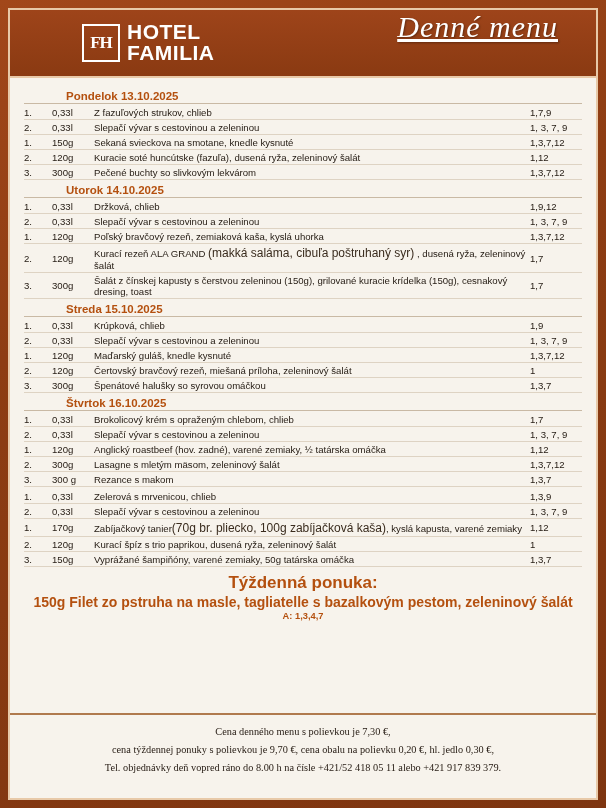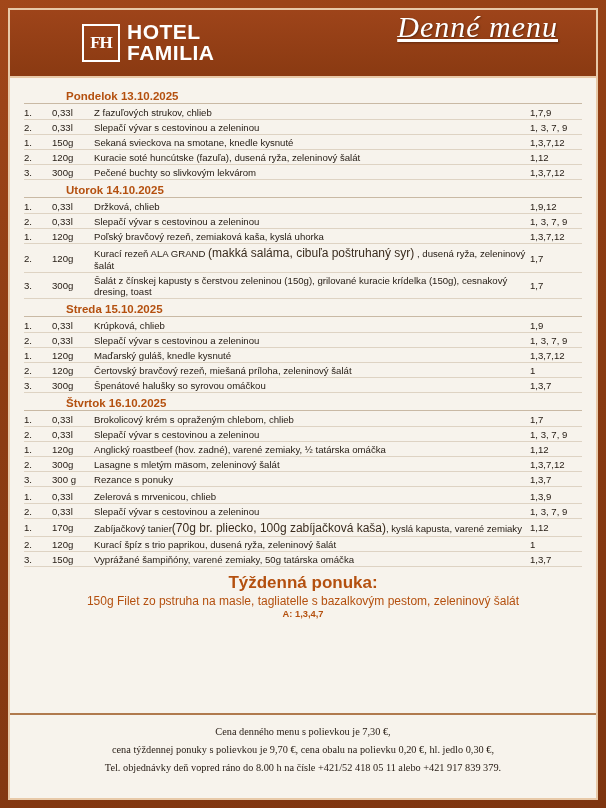--- a/index.html
+++ b/index.html
@@ -122,22 +122,22 @@
     padding: 4px 0 2px 0;
   }
   .weekly .w-title {
     color: #b4500f;
     font-weight: bold;
     font-size: 17px;
     margin-bottom: 1px;
   }
   .weekly .w-desc {
     color: #b4500f;
-    font-weight: normal;
-    font-size: 12px;
+    font-weight: bold;
+    font-size: 14px;
     margin-bottom: 1px;
   }
   .weekly .w-alg {
     color: #b4500f;
     font-weight: bold;
     font-size: 9.3px;
   }
 
   
   .footer {
@@ -303,21 +303,21 @@
               </tr>
               <tr>
                 <td class="num">2.</td>
                 <td class="qty">300g</td>
                 <td class="desc">Lasagne s mletým mäsom, zeleninový šalát</td>
                 <td class="alg">1,3,7,12</td>
               </tr>
               <tr>
                 <td class="num">3.</td>
                 <td class="qty">300 g</td>
-                <td class="desc">Rezance s ponuky</td>
+                <td class="desc">Rezance s makom</td>
                 <td class="alg">1,3,7</td>
               </tr>
             </tbody>
           </table>
         </div>
         <div class="daygroup">
           <table class="menu">
             <tbody>
               <tr>
                 <td class="num">1.</td>

